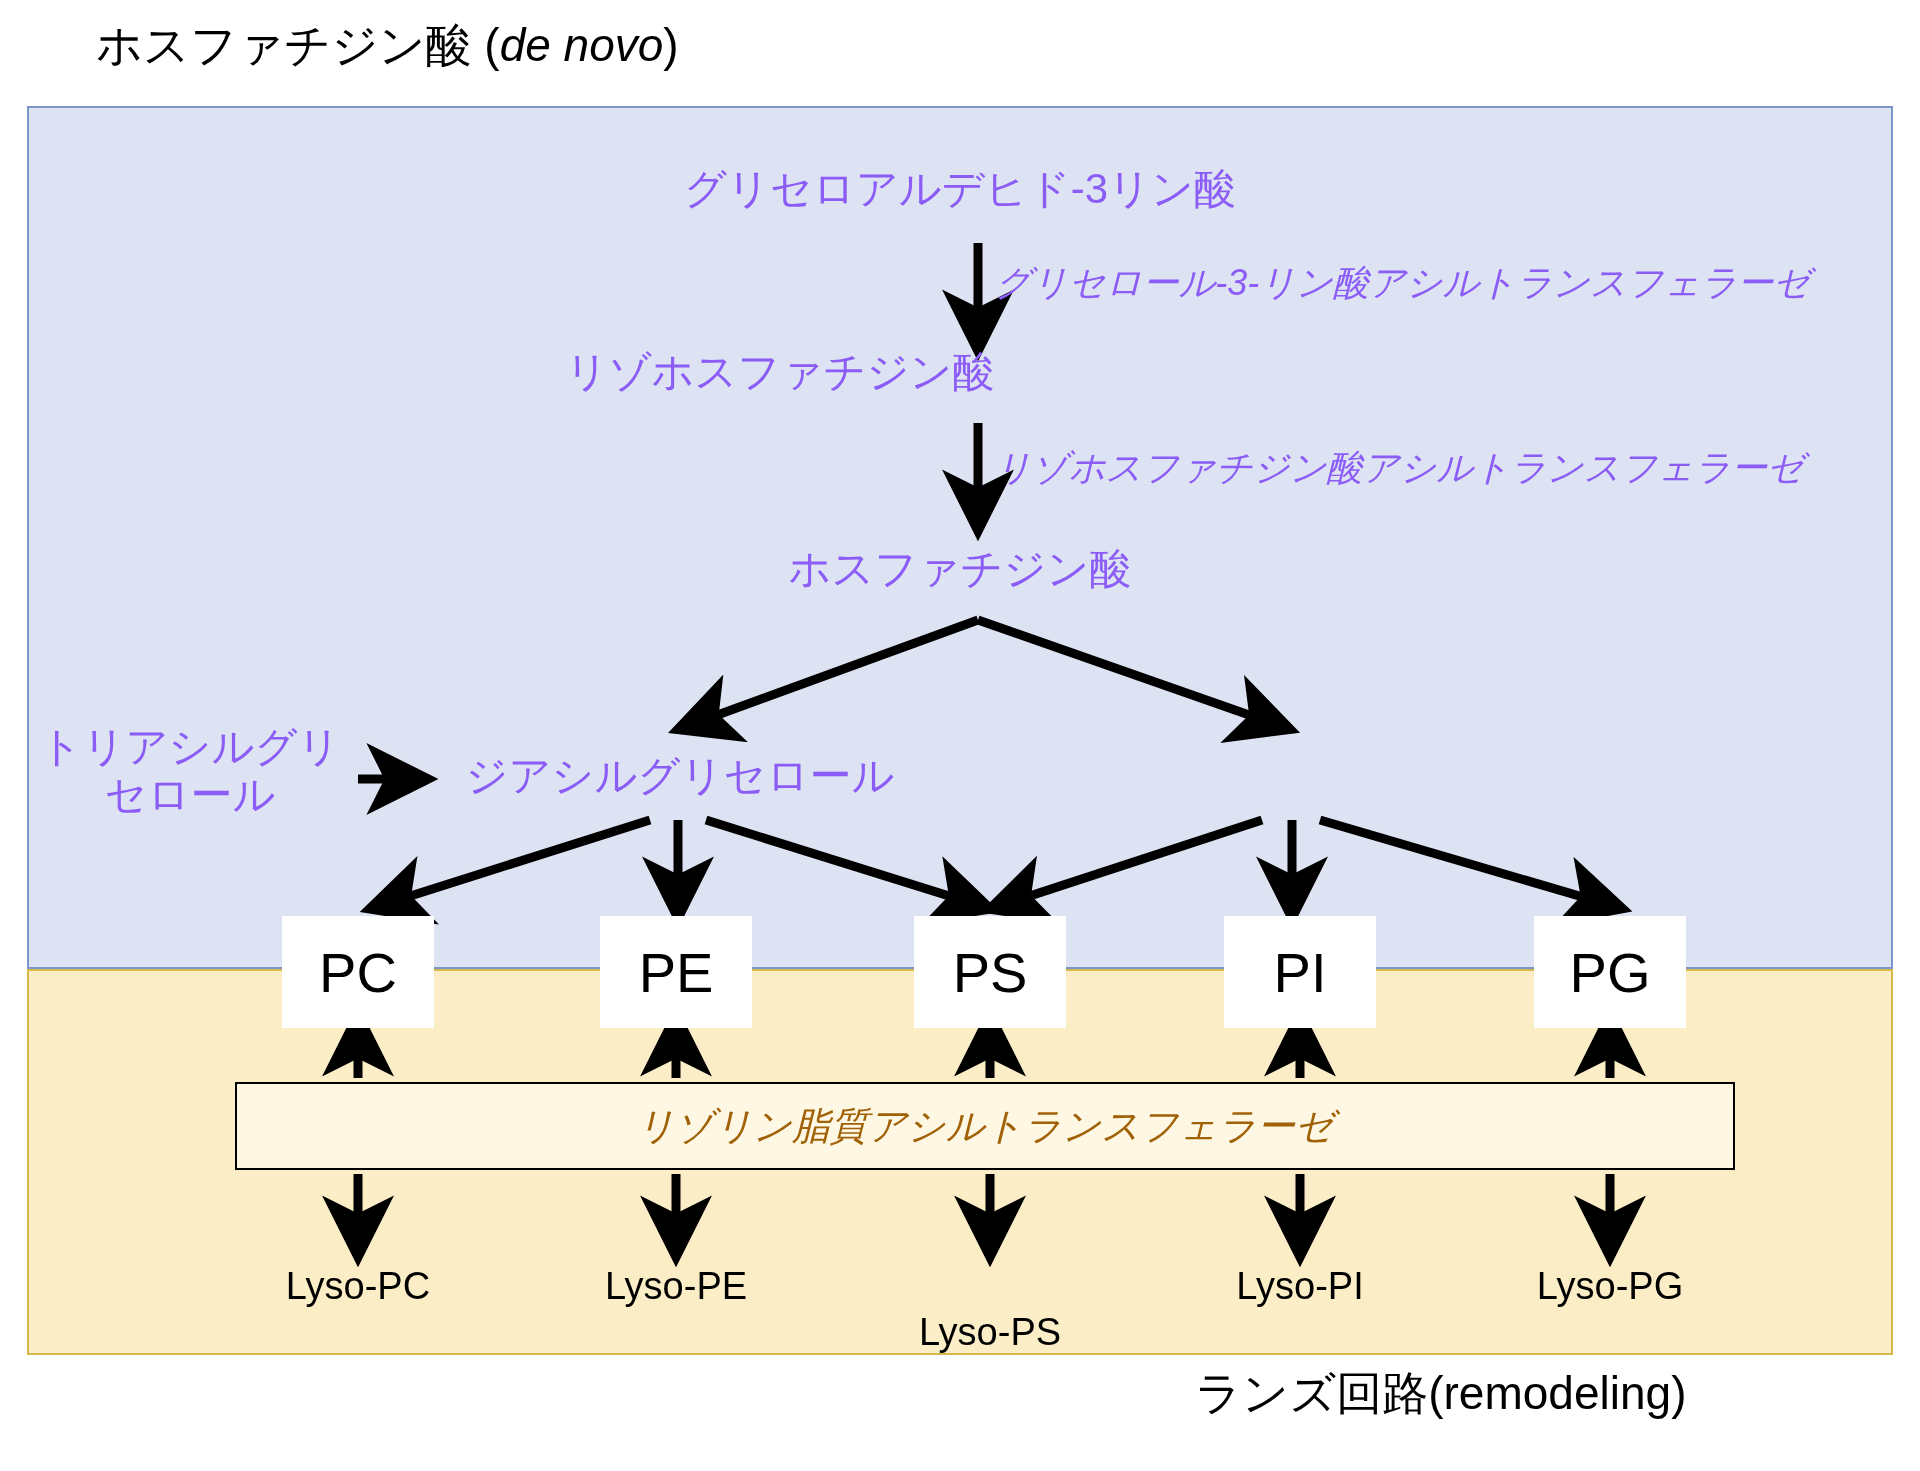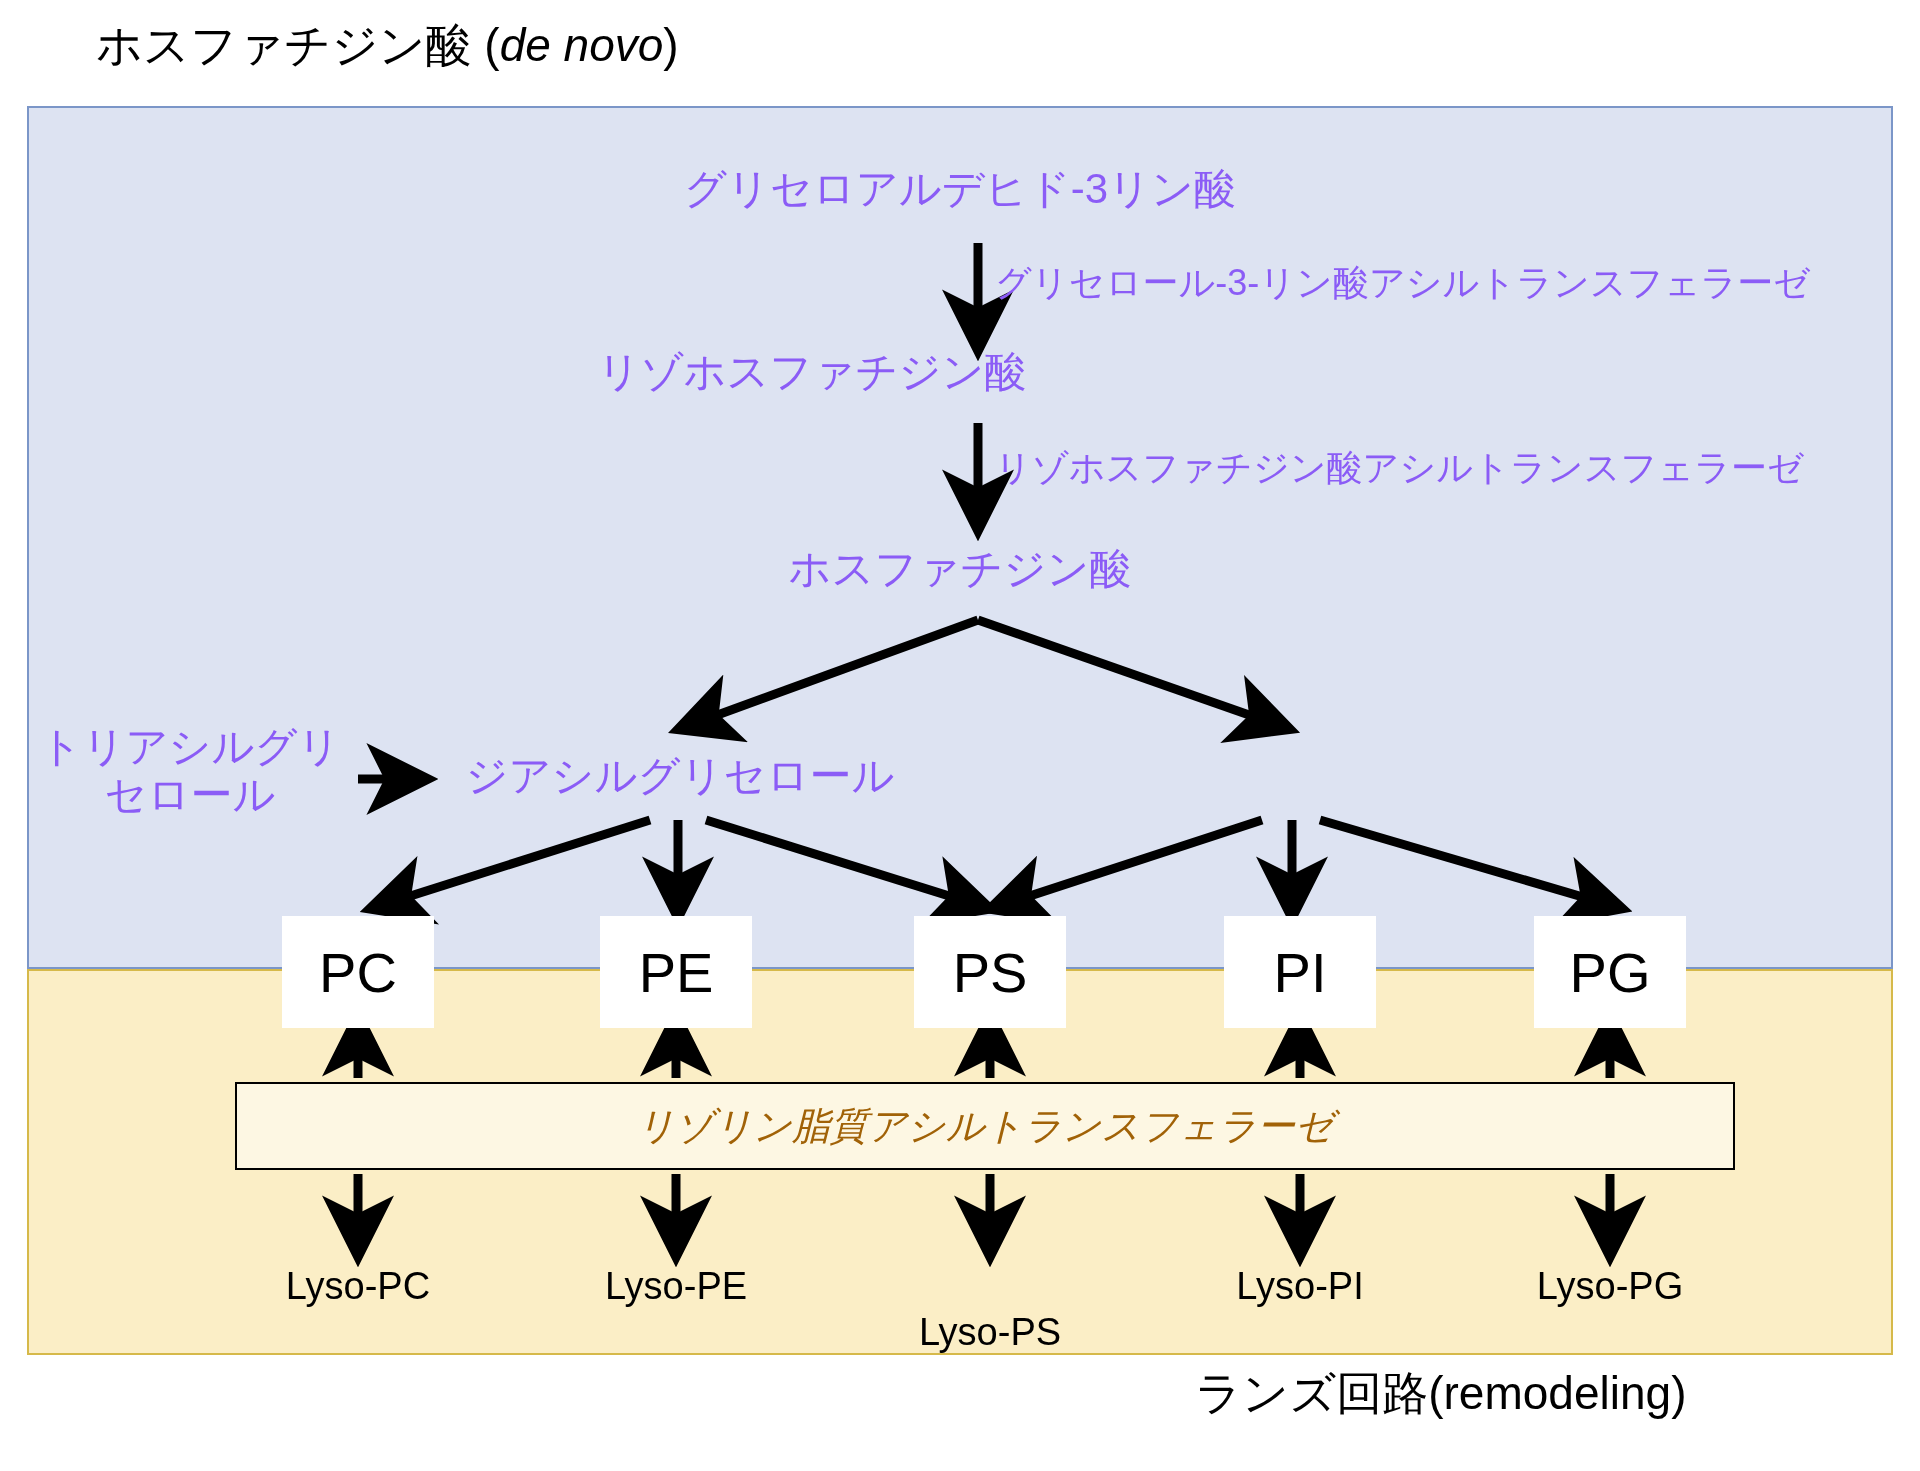--- a/index.html
+++ b/index.html
@@ -76,20 +76,21 @@
     color: #8b5cf6;
   }
 
   .metabolite {
     font-size: 42px;
     line-height: 1.15;
   }
 
   .enzyme {
     font-size: 36px;
+    font-style: italic;
     line-height: 1.15;
   }
 
   .lipid-box {
     position: absolute;
     width: 152px;
     height: 112px;
     background: #ffffff;
     display: flex;
     align-items: center;
@@ -180,21 +181,21 @@
     <line x1="358" y1="1174" x2="358" y2="1244" stroke="#000000" stroke-width="9" marker-end="url(#ah)"></line>
     <line x1="676" y1="1174" x2="676" y2="1244" stroke="#000000" stroke-width="9" marker-end="url(#ah)"></line>
     <line x1="990" y1="1174" x2="990" y2="1244" stroke="#000000" stroke-width="9" marker-end="url(#ah)"></line>
     <line x1="1300" y1="1174" x2="1300" y2="1244" stroke="#000000" stroke-width="9" marker-end="url(#ah)"></line>
     <line x1="1610" y1="1174" x2="1610" y2="1244" stroke="#000000" stroke-width="9" marker-end="url(#ah)"></line>
   </svg>
 
   <div class="node metabolite" style="left:0; top:165px; width:1920px;">グリセロアルデヒド-3リン酸</div>
   <div class="node enzyme" style="left:995px; top:262px;">グリセロール-3-リン酸アシルトランスフェラーゼ</div>
 
-  <div class="node metabolite" style="left:9px; top:348px; width:1560px;padding-left:23px;">リゾホスファチジン酸</div>
+  <div class="node metabolite" style="left:0; top:348px; width:1560px;">リゾホスファチジン酸</div>
   <div class="node enzyme" style="left:995px; top:447px;">リゾホスファチジン酸アシルトランスフェラーゼ</div>
 
   <div class="node metabolite" style="left:0; top:545px; width:1920px;">ホスファチジン酸</div>
 
   <div class="node metabolite" style="left:30px; top:723px; width:320px; white-space:normal;">トリアシルグリセロール</div>
 
   <div class="node metabolite" style="left:420px; top:752px; width:520px;">ジアシルグリセロール</div>
 
 
   <div class="lipid-box" style="left:600px; top:916px;">PE</div>

